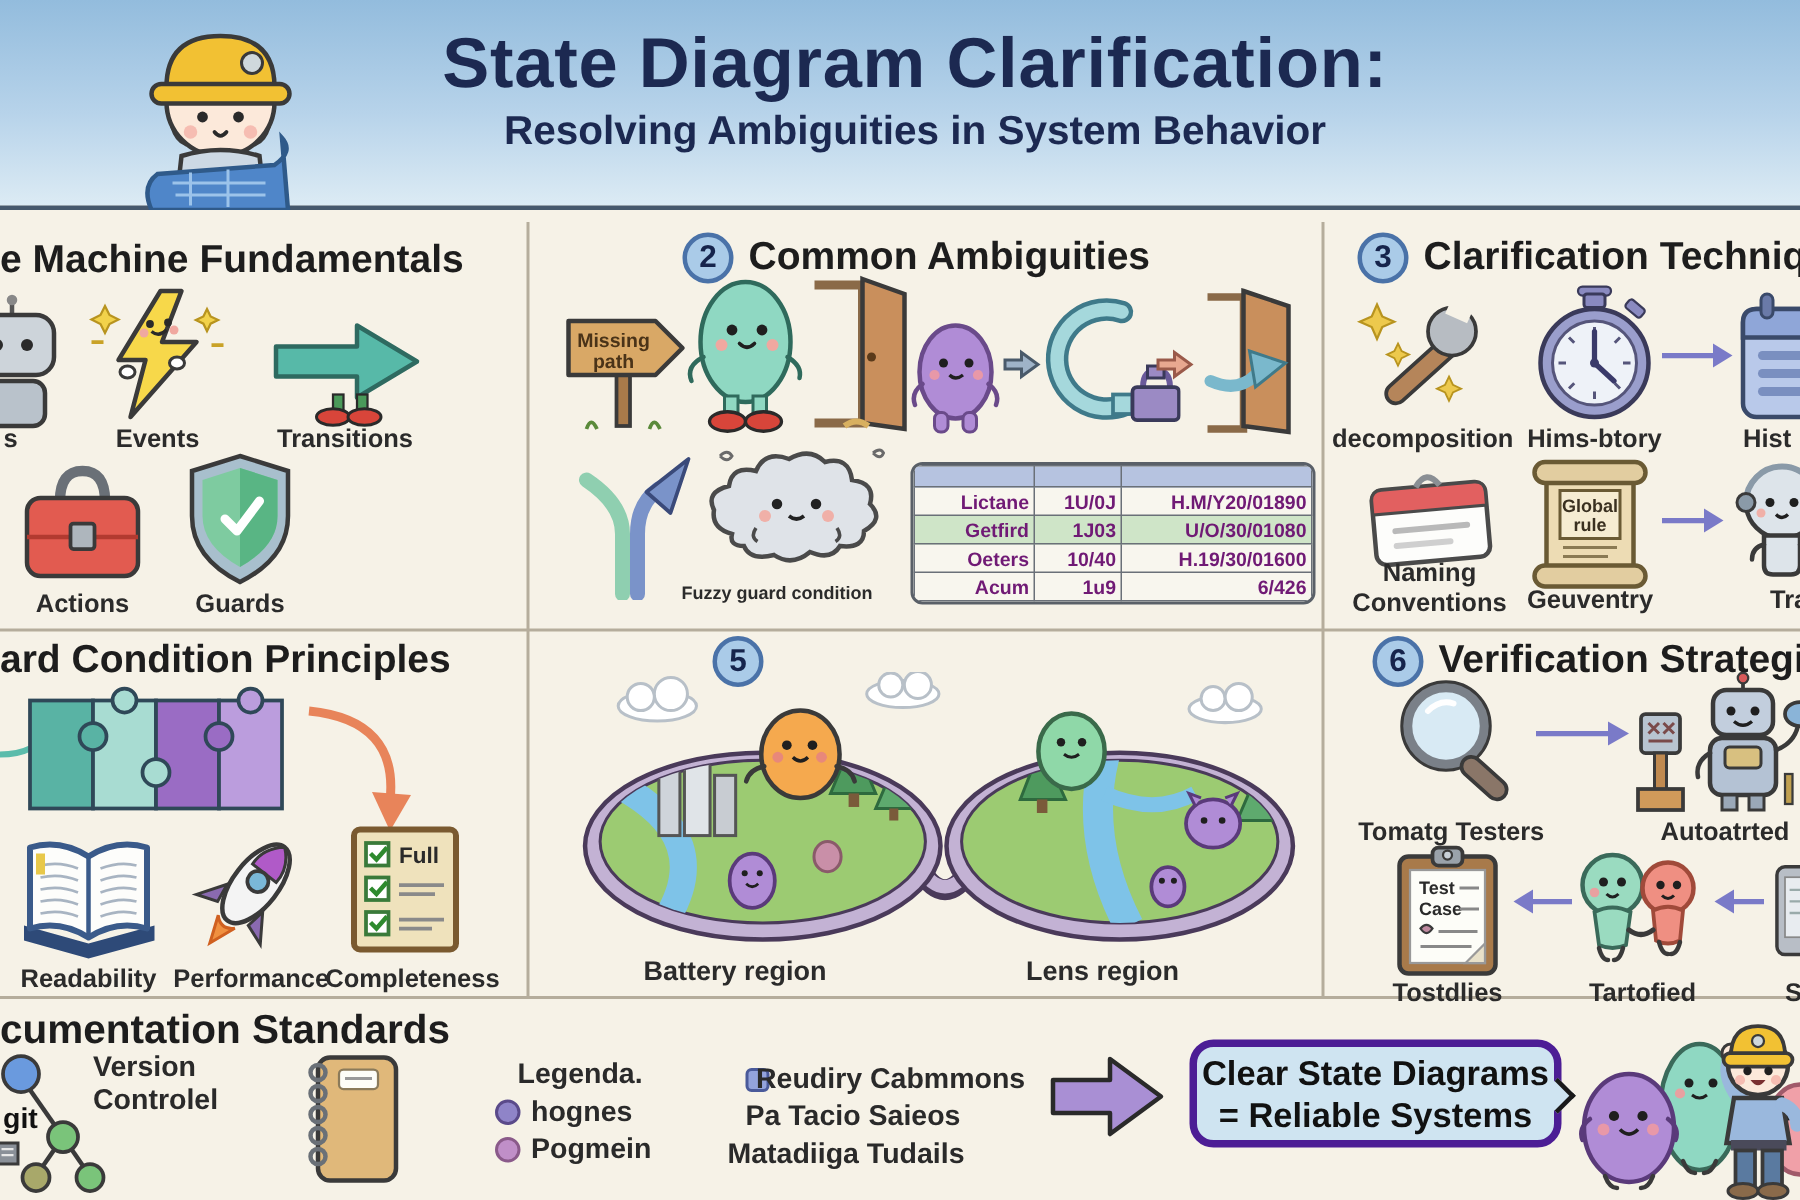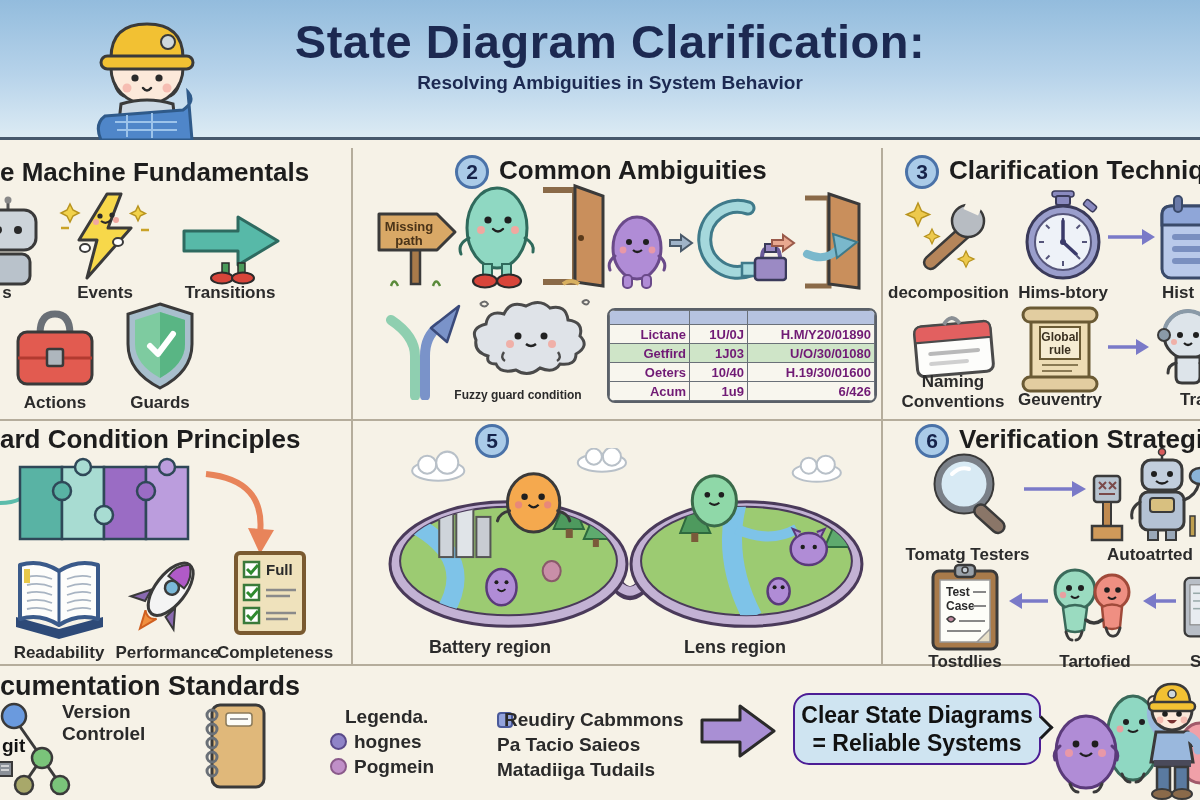--- a/index.html
+++ b/index.html
@@ -4,35 +4,35 @@
 <style>
 *{margin:0;padding:0;box-sizing:border-box}
 html,body{width:1200px;height:800px}
 body{font-family:"Liberation Sans","DejaVu Sans",sans-serif;background:#666}
 .canvas{position:relative;width:1200px;height:800px;overflow:hidden;background:#f6f2e7}
 .banner{position:absolute;left:0;top:0;width:1200px;height:140px;
   background:linear-gradient(180deg,#93bcdd 0%,#b7d3ea 55%,#dcebf4 100%);
   border-bottom:3px solid #46586c}
 .titles{position:absolute;left:130px;top:14px;width:960px;text-align:center;color:#1c2951}
 .title{font-size:47px;font-weight:bold;letter-spacing:.5px}
-.subtitle{font-size:19px;font-weight:bold;margin-top:3px}
+.subtitle{font-size:27px;font-weight:bold;margin-top:3px}
 .abs{position:absolute}
 svg.abs{overflow:hidden}
 .lbl{position:absolute;font-weight:bold;color:#2b2b2b;text-align:center;font-size:17px;line-height:20px;white-space:nowrap}
 .sec-title{position:absolute;display:flex;gap:10px;font-weight:bold;color:#1d1d1d;font-size:26px;white-space:nowrap}
 .num{width:34px;height:34px;border-radius:50%;background:#aacbe8;border:3px solid #4a72a8;color:#16244c;
   display:flex;align-items:center;justify-content:center;font-size:21px;flex:0 0 auto}
 .vline{position:absolute;width:2px;background:#b5ad9c}
 .hline{position:absolute;height:2px;background:#b5ad9c}
 .amb-table{position:absolute;border:2px solid #5a6068;border-radius:8px;background:#f8f6ee;overflow:hidden}
 .amb-table table{border-collapse:collapse;width:100%}
 .amb-table td{border:1.5px solid #6a7078;font-size:13px;font-weight:bold;color:#701a75;text-align:right;padding:1px 3px;height:19px}
 .amb-table tr.head td{background:#b6c3e0;height:14px}
 .amb-table tr.hl td{background:#cfe5c8}
-.bubble{position:absolute;background:#cfe4f1;border:2px solid #4c1d95;border-radius:16px;
+.bubble{position:absolute;background:#cfe4f1;border:5px solid #4c1d95;border-radius:16px;
   display:flex;flex-direction:column;align-items:center;justify-content:center;
   color:#111;font-weight:bold;font-size:23px;line-height:28px}
 .tail{position:absolute;right:-11px;top:24px;width:17px;height:17px;background:#cfe4f1;
   border-top:3px solid #1a1a1a;border-right:3px solid #1a1a1a;transform:rotate(45deg)}
 .legend-txt{position:absolute;font-weight:bold;font-size:19px;color:#2a2a2a;white-space:nowrap}
 .dot{position:absolute;width:17px;height:17px;border-radius:50%}
 .sq{position:absolute;width:16px;height:16px;border-radius:4px;background:#93a3dc;border:2px solid #4a5a9a}
 .svgtext{font-family:"Liberation Sans","DejaVu Sans",sans-serif;font-weight:bold}
 </style>
 </head>
@@ -599,21 +599,21 @@
 
   <div class="legend-txt" style="left:345px;top:706px">Legenda.</div>
   <span class="dot" style="left:330px;top:733px;background:#8f84c8;border:2px solid #5a4a8a"></span>
   <div class="legend-txt" style="left:354px;top:731px">hognes</div>
   <span class="dot" style="left:330px;top:758px;background:#c08fc8;border:2px solid #8a5a8a"></span>
   <div class="legend-txt" style="left:354px;top:756px">Pogmein</div>
 
   <span class="sq" style="left:497px;top:712px"></span>
   <div class="legend-txt" style="left:504px;top:709px">Reudiry Cabmmons</div>
   <div class="legend-txt" style="left:497px;top:734px">Pa Tacio Saieos</div>
-  <div class="legend-txt" style="left:497px;top:759px">Matadiiga Tudails</div>
+  <div class="legend-txt" style="left:485px;top:759px">Matadiiga Tudails</div>
 
   <svg class="abs" style="left:698px;top:700px" width="82" height="62" viewBox="0 0 82 62">
     <polygon points="4,20 42,20 42,6 76,31 42,56 42,42 4,42" fill="#a98fd4" stroke="#2a2a2a" stroke-width="3" stroke-linejoin="round"></polygon>
   </svg>
 
   <div class="bubble" style="left:793px;top:693px;width:248px;height:72px">
     <div>Clear State Diagrams</div>
     <div>= Reliable Systems</div>
     <div class="tail"></div>
   </div>

